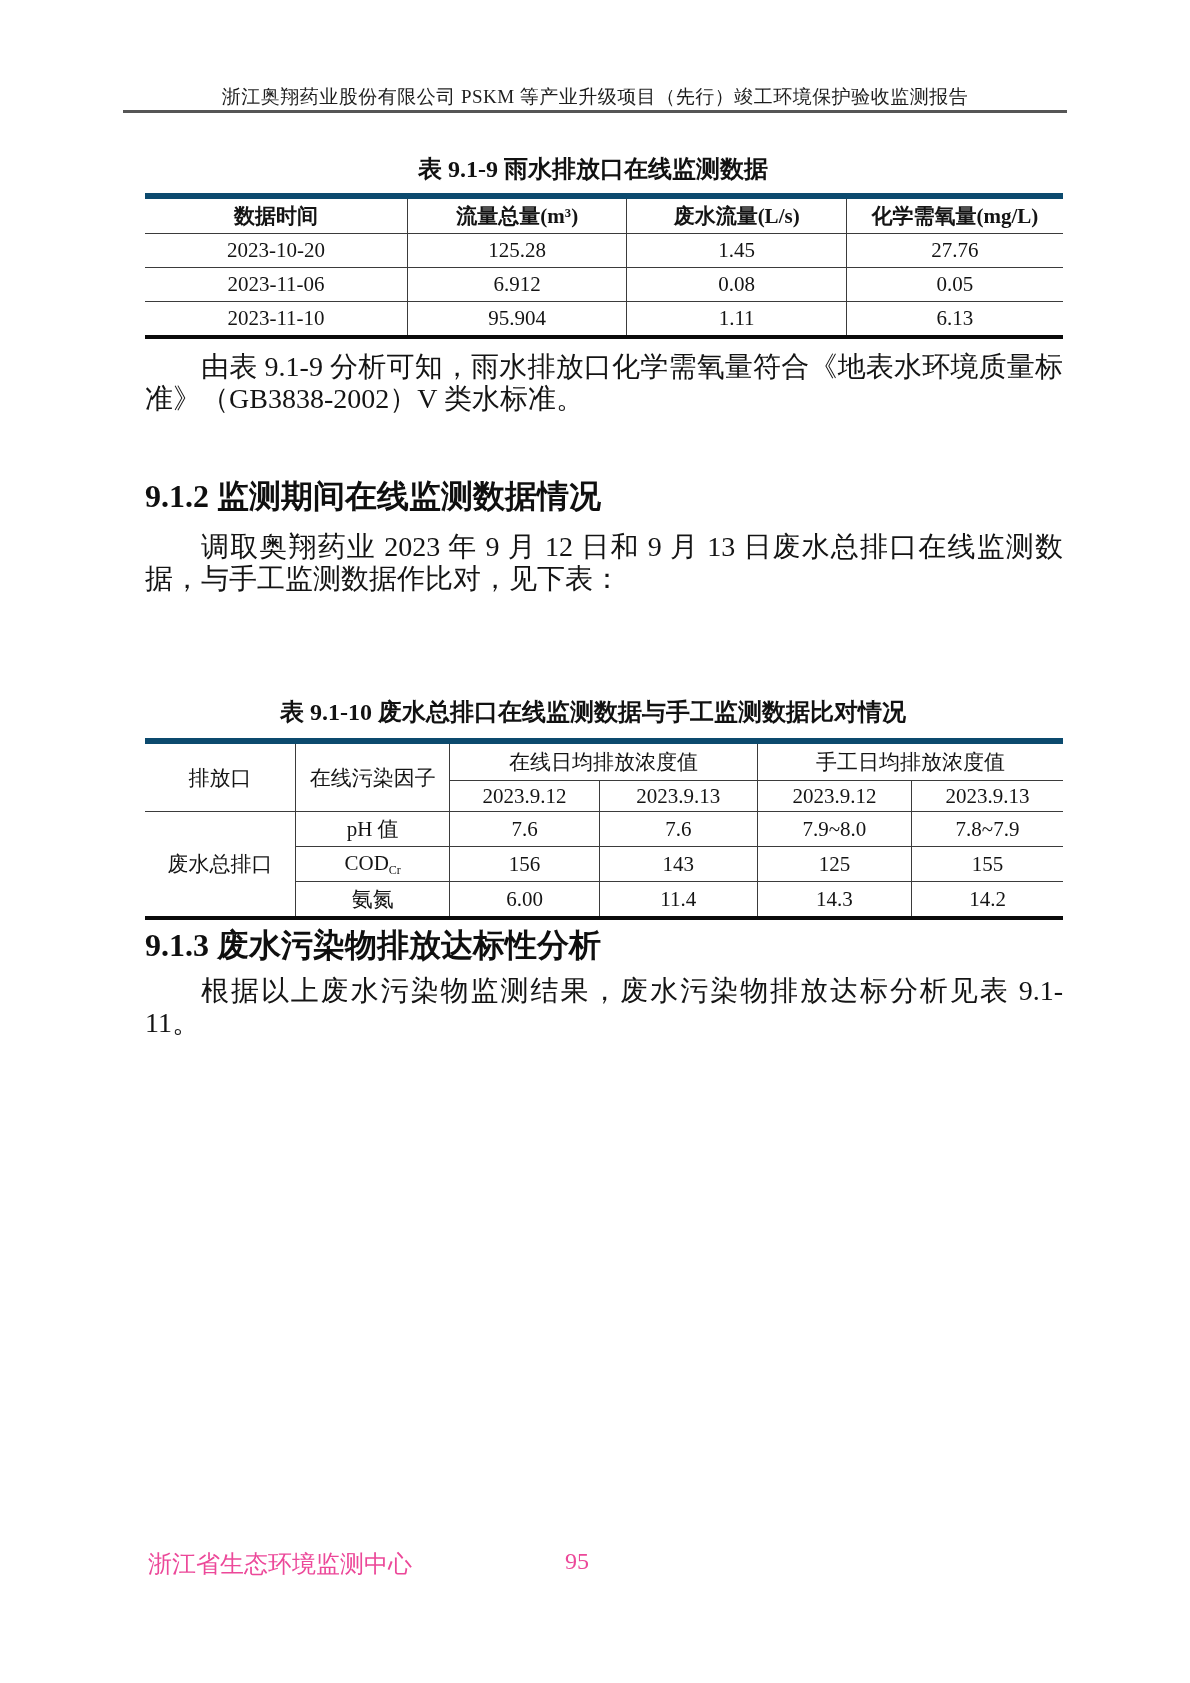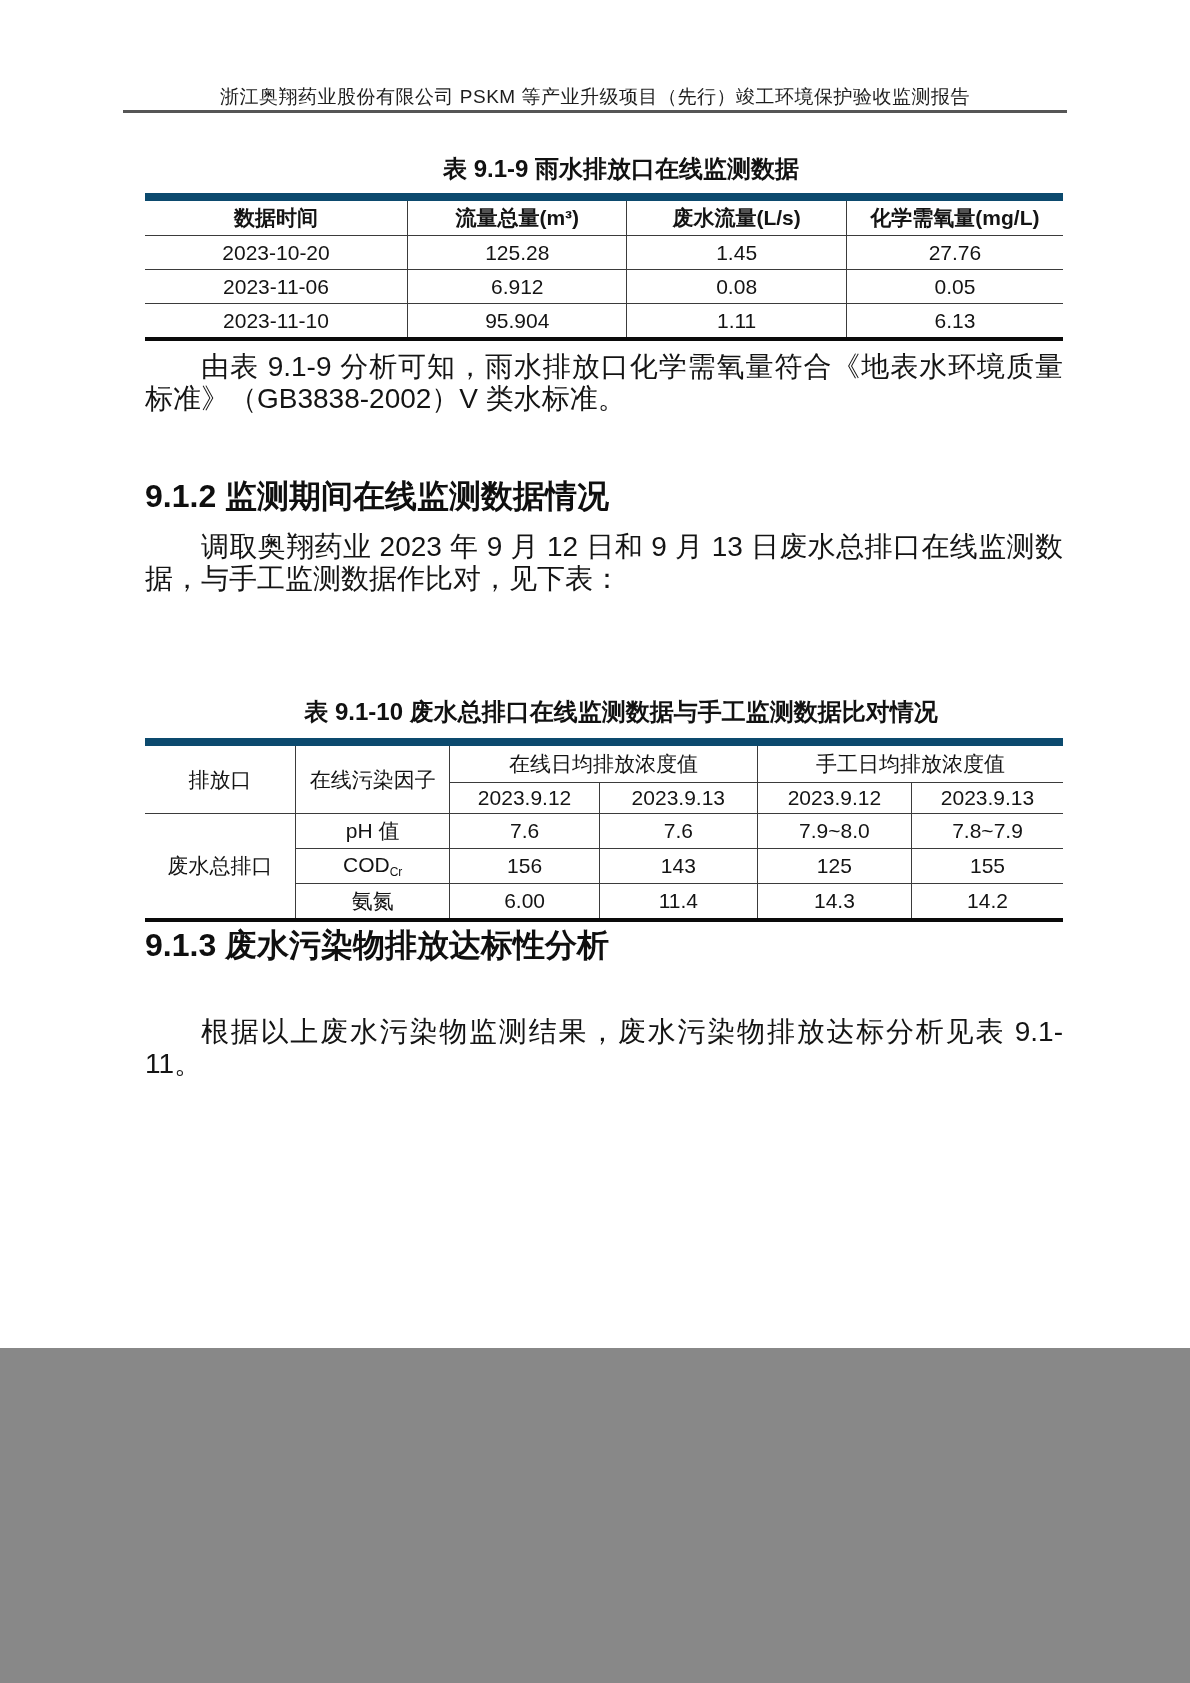--- a/index.html
+++ b/index.html
@@ -1,63 +1,63 @@
 <!DOCTYPE html>
 <html><head>
 <meta charset="utf-8">
 <style>
   html,body{margin:0;padding:0;background:#888;}
   .page{
     position:relative;
-    width:1190px;height:1348px;
+    width:1190px;height:1683px;
     background:#ffffff;
     margin:0 auto;
-    font-family:Liberation Sans, sans-serif;
+    font-family:Liberation Serif, serif;
     color:#161616;
     overflow:hidden;
   }
   
   .doc-header-title{
     position:absolute;top:84px;left:0;right:0;
     text-align:center;
     font-size:19px;letter-spacing:.5px;
     color:#1d1d1d;
   }
   .doc-header-rule{
     position:absolute;top:110px;left:123px;width:944px;height:3px;
     background:#565656;
   }
   
   .table-caption{
-    position:absolute;left:162px;width:918px;
+    position:absolute;left:134px;width:918px;
     text-align:center;font-weight:bold;font-size:24px;color:#111;
   }
   .caption-1{top:153px;}
   .caption-2{top:696px;}
   .section-heading{
     position:absolute;left:145px;width:940px;
     font-weight:bold;font-size:32px;color:#0f0f0f;
   }
   .heading-912{top:475px;}
   .heading-913{top:924px;}
   
   .body-para{
     position:absolute;left:145px;width:918px;
     font-size:28px;line-height:32px;
     text-align:justify;text-indent:2em;color:#141414;
   }
   .para-1{top:351px;}
   .para-2{top:531px;}
-  .para-3{top:1016px;}
+  .para-3{top:975px;}
   
   table.data-table{
     position:absolute;left:145px;width:918px;
     border-collapse:collapse;table-layout:fixed;
     font-size:21px;color:#141414;
-    border-top:8px solid #0c4a6e;
+    border-top:6px solid #0c4a6e;
     border-bottom:4px solid #0a0a0a;
   }
   table.data-table td{
     border:1.5px solid #3b3b3b;
     border-left:none;
     text-align:center;vertical-align:middle;
     padding:0 4px;
     overflow:hidden;
   }
   table.data-table td.last-col{border-right:none;}

